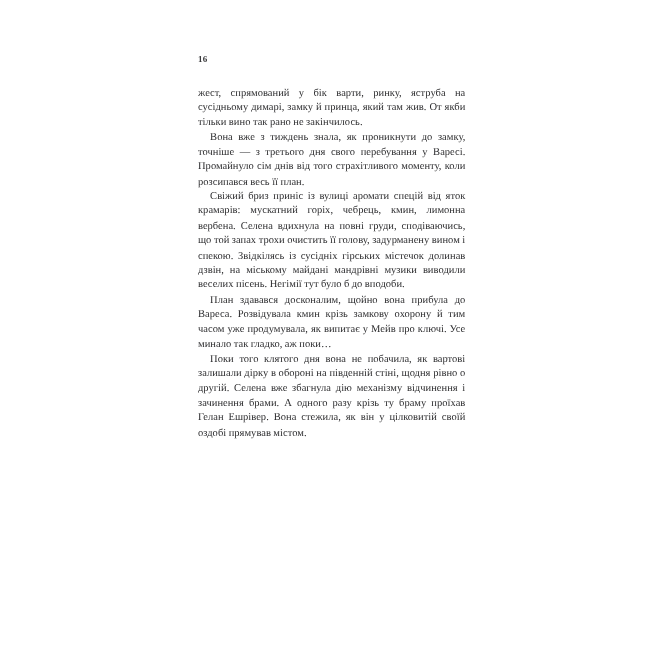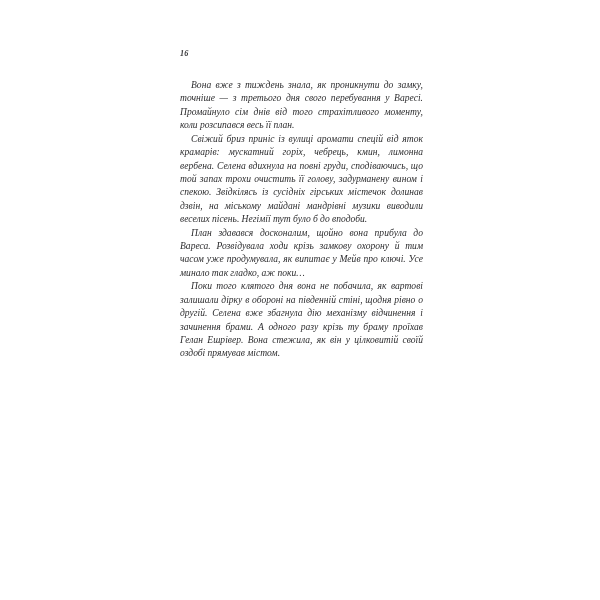--- a/index.html
+++ b/index.html
@@ -12,21 +12,20 @@
     height: 600px;
     overflow: hidden;
     font-family: "Liberation Serif", "DejaVu Serif", serif;
     -webkit-font-smoothing: antialiased;
   }
   .page {
     position: relative;
     width: 600px;
     height: 600px;
     background: #ffffff;
-    font-style: italic;
   }
   .text-column {
     position: absolute;
     left: 180px;
     top: 49px;
     width: 243px;
   }
   .folio {
     font-family: "Liberation Serif", "DejaVu Serif", serif;
     font-size: 8.2px;
@@ -58,21 +57,22 @@
 </head>
 <body>
 
 <div class="page">
 
   <div class="text-column">
 
     <div class="folio">16</div>
 
     <div class="body-text">
+      <p class="no-indent">жест, спрямований у бік варти, ринку, яструба на сусідньому димарі, замку й принца, який там жив. От якби тільки вино так рано не закінчилось.</p>
       <p>Вона вже з тиждень знала, як проникнути до замку, точніше — з третього дня свого перебування у Варесі. Промайнуло сім днів від того страхітливого моменту, коли розсипався весь її план.</p>
       <p>Свіжий бриз приніс із вулиці аромати спецій від яток крамарів: мускатний горіх, чебрець, кмин, лимонна вербена. Селена вдихнула на повні груди, сподіваючись, що той запах трохи очистить її голову, задурманену вином і спекою. Звідкілясь із сусідніх гірських містечок долинав дзвін, на міському майдані мандрівні музики виводили веселих пісень. Негімії тут було б до вподоби.</p>
-      <p>План здавався досконалим, щойно вона прибула до Вареса. Розвідувала ходи крізь замкову охорону й тим часом уже продумувала, як випитає у Мейв про ключі. Усе минало так гладко, аж поки…</p>
+      <p>План здавався досконалим, щойно вона прибула до Вареса. Розвідувала кмин крізь замкову охорону й тим часом уже продумувала, як випитає у Мейв про ключі. Усе минало так гладко, аж поки…</p>
       <p>Поки того клятого дня вона не побачила, як вартові залишали дірку в обороні на південній стіні, щодня рівно о другій. Селена вже збагнула дію механізму відчинення і зачинення брами. А одного разу крізь ту браму проїхав Гелан Ешрівер. Вона стежила, як він у цілковитій своїй оздобі прямував містом.</p>
     </div>
 
   </div>
 
 </div>
 
 </body></html>

